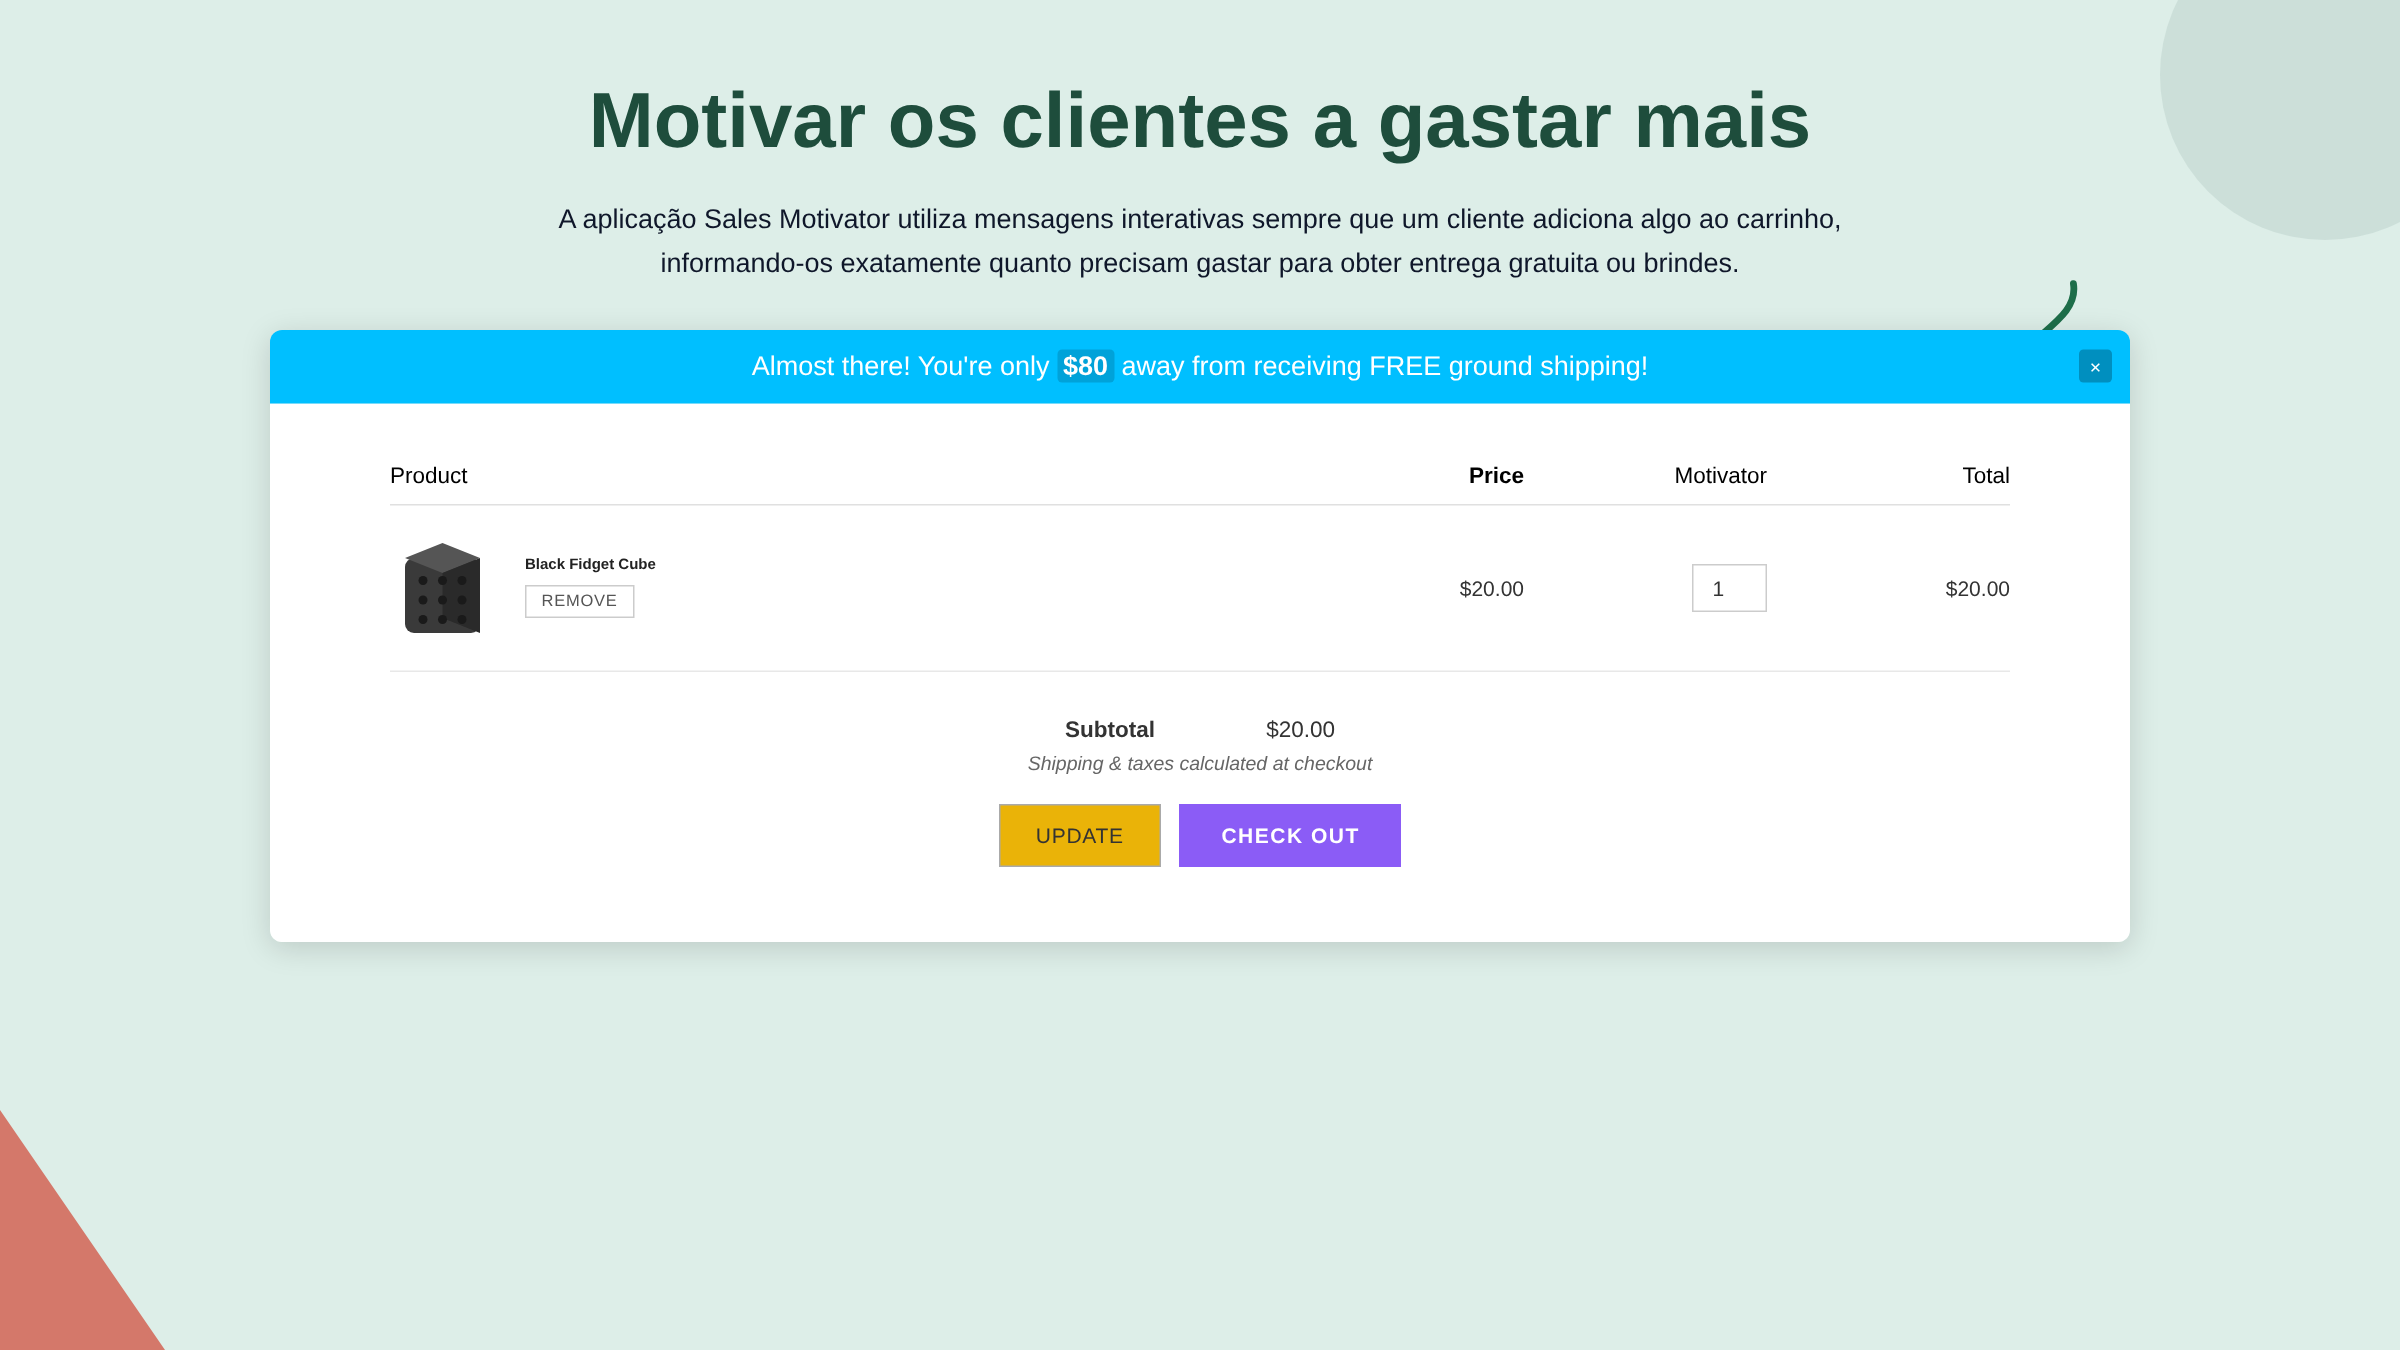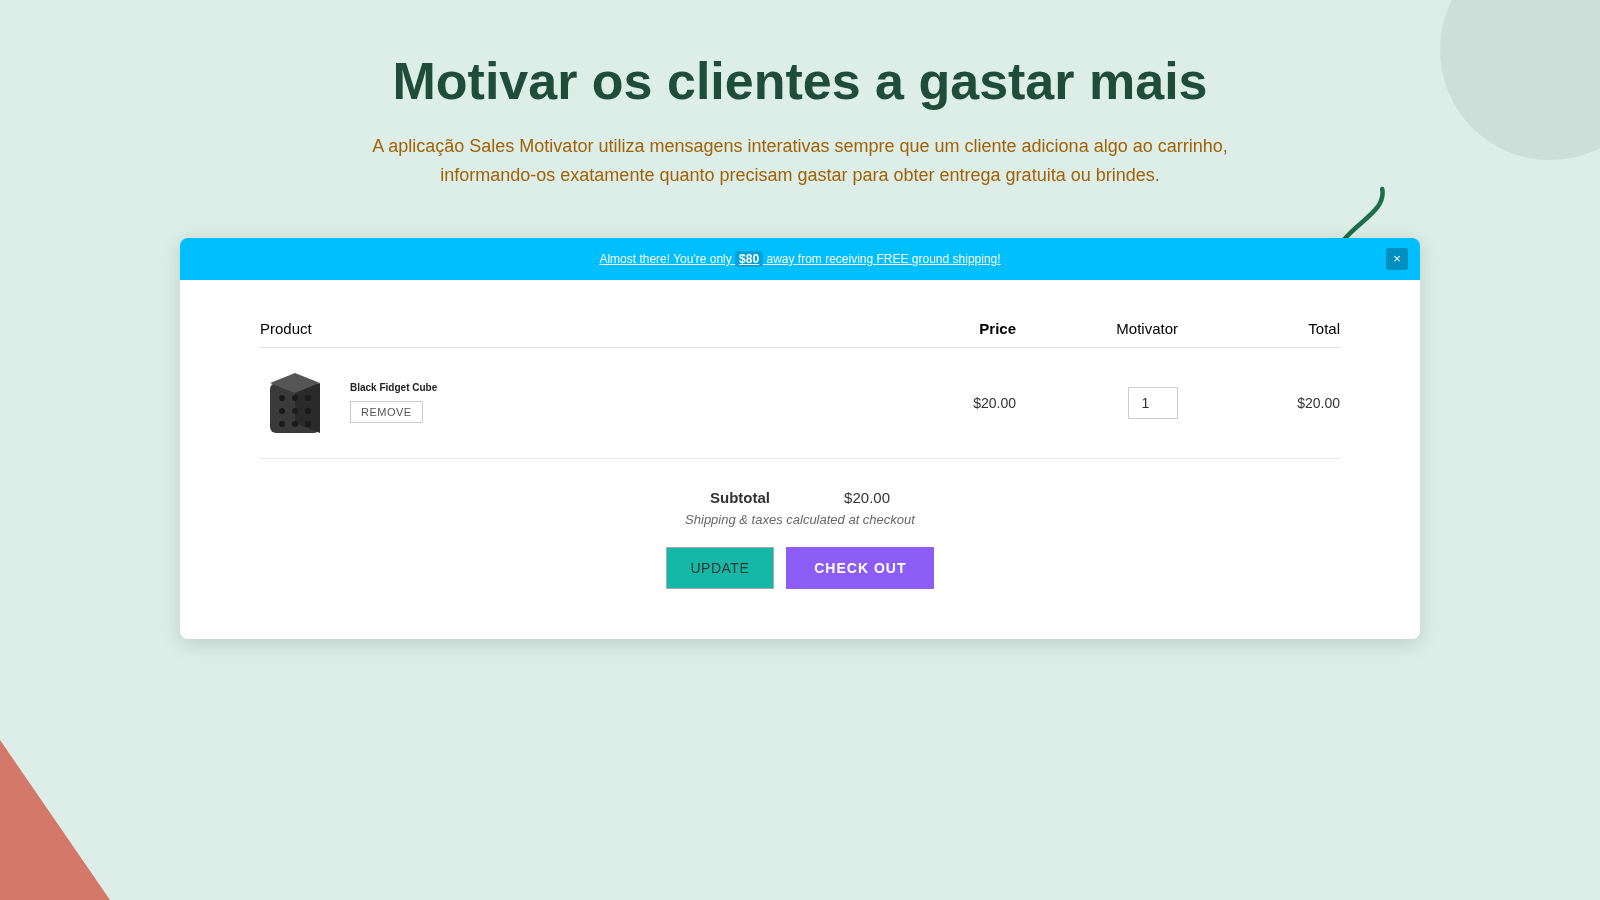--- a/index.html
+++ b/index.html
@@ -33,35 +33,35 @@
       border-left: 110px solid #d4786a;
       border-top: 160px solid transparent;
       z-index: 0;
     }
 
     
     .header-section {
       position: relative;
       z-index: 1;
       text-align: center;
-      padding: 50px 200px 48px;
+      padding: 50px 200px 18px;
     }
     .header-title {
       font-size: 52px;
       font-weight: 800;
       color: #1e4d3c;
       line-height: 1.2;
       margin-bottom: 20px;
     }
     .header-subtitle {
       font-size: 18px;
-      color: #a16207;
+      color: #0f172a;
       line-height: 1.6;
       max-width: 900px;
-      margin: 0 auto;
+      margin: 12px auto;
     }
 
     
     .arrow-container {
       position: absolute;
       right: 200px;
       top: 180px;
       z-index: 2;
     }
     .arrow-svg {
@@ -83,24 +83,23 @@
     
     .notification-bar {
       background-color: #00bfff;
       padding: 14px 20px;
       display: flex;
       align-items: center;
       justify-content: center;
       position: relative;
     }
     .notification-text {
-      font-size: 12px;
+      font-size: 18px;
       color: white;
       text-align: center;
-      text-decoration: underline;
     }
     .notification-text .highlight {
       font-weight: 700;
       color: white;
       background-color: rgba(0,0,0,0.15);
       padding: 1px 4px;
       border-radius: 3px;
     }
     .notification-close {
       position: absolute;
@@ -238,21 +237,21 @@
       font-style: italic;
     }
     .cart-actions {
       display: flex;
       gap: 12px;
       margin-top: 14px;
     }
     .update-btn {
       padding: 12px 24px;
       border: 1px solid #aaa;
-      background: #14b8a6;
+      background: #eab308;
       font-size: 14px;
       font-weight: 500;
       color: #333;
       cursor: pointer;
       letter-spacing: 0.5px;
     }
     .checkout-btn {
       padding: 12px 28px;
       border: none;
       background: #8b5cf6;

